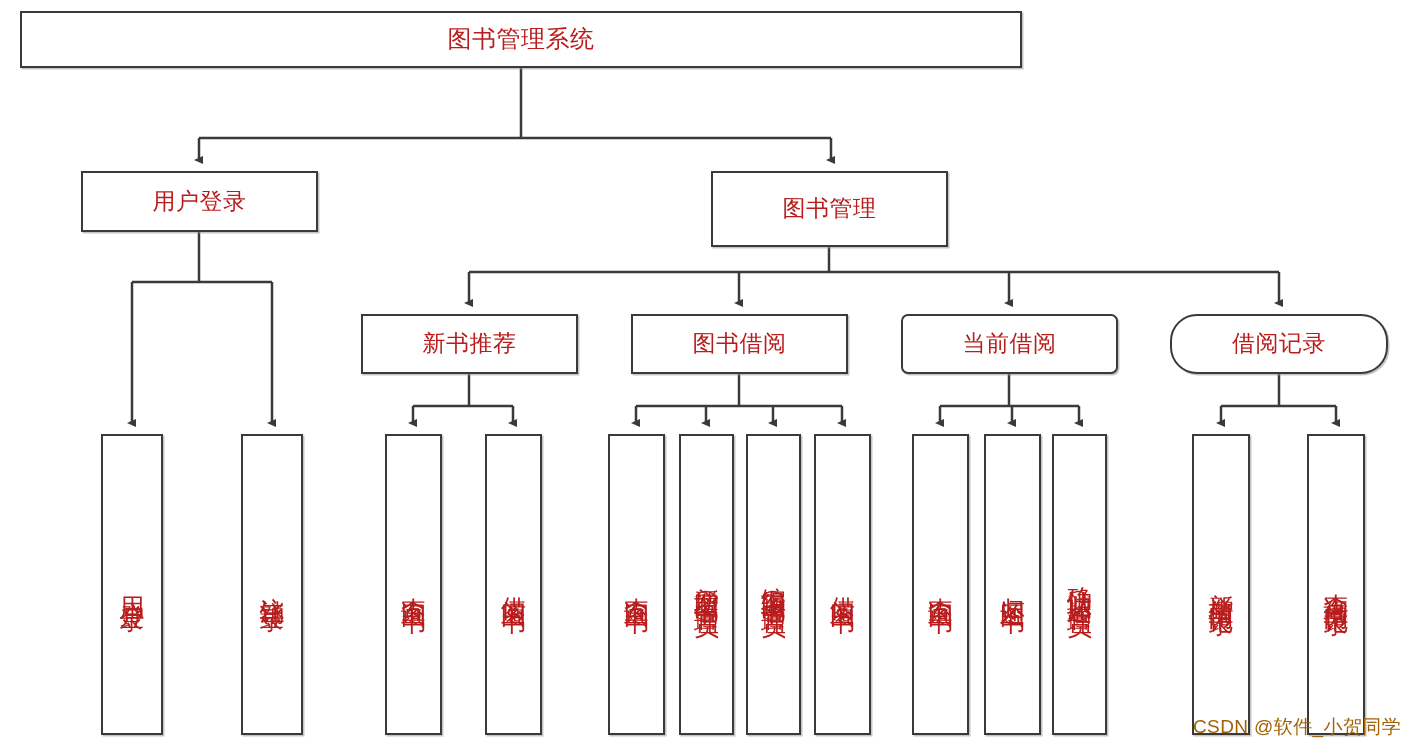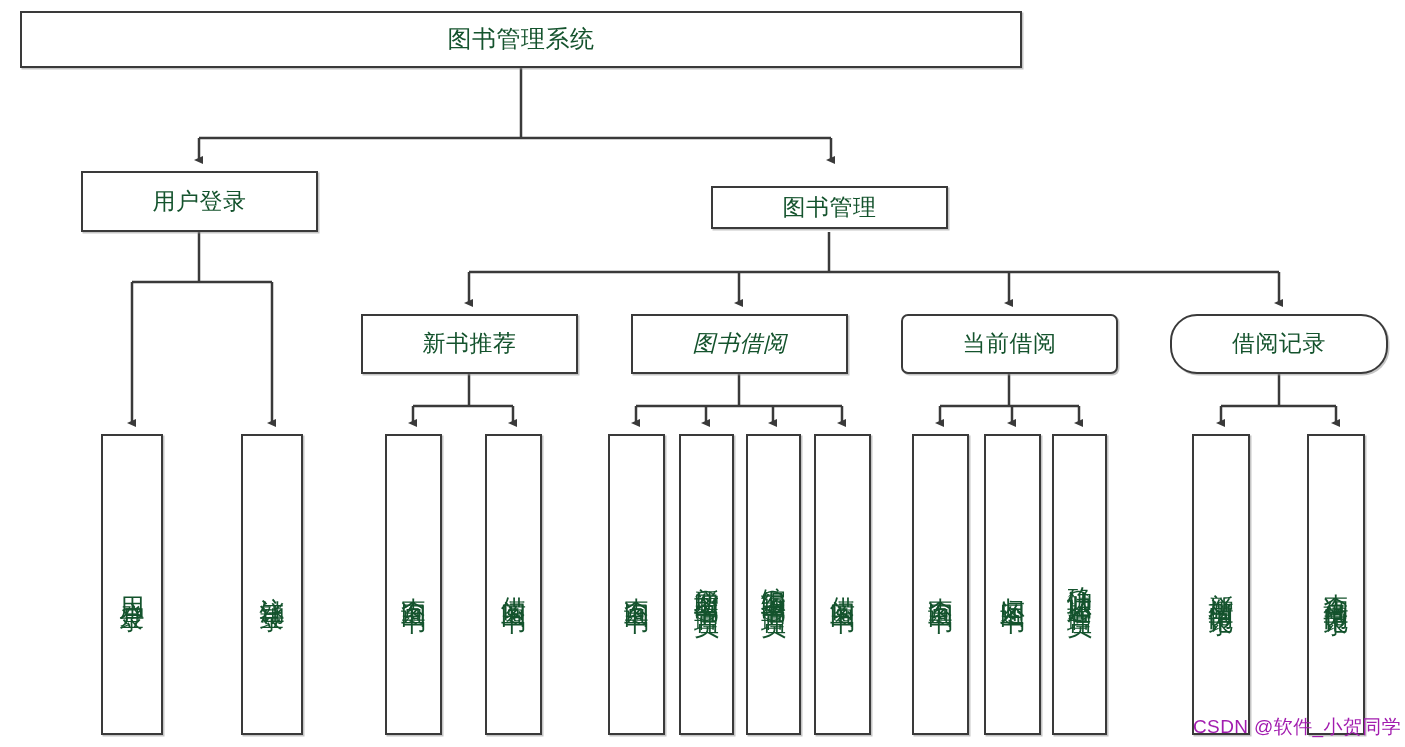--- a/index.html
+++ b/index.html
@@ -31,21 +31,21 @@
     box-sizing: border-box;
     background: #ffffff;
     border: 2.5px solid #3a3a3a;
     display: flex;
     align-items: center;
     justify-content: center;
     color: #3a3a3a;
     box-shadow: 1.5px 1.5px 0px rgba(150,150,150,0.55);
   }
   .node .label {
-    color: #14532d;
+    color: #b91c1c;
     line-height: 1.18;
     text-align: center;
     letter-spacing: 0.5px;
   }
   .node.root .label {
     font-size: 24px;
   }
   .node.branch .label {
     font-size: 23px;
   }
@@ -56,21 +56,21 @@
   .node.leaf .label {
     writing-mode: vertical-rl;
     text-orientation: upright;
     font-size: 25px;
     letter-spacing: 4px;
     line-height: 1;
     white-space: nowrap;
   }
   #watermark {
     position: absolute;
-    color: #a21caf;
+    color: #a16207;
     font-size: 19px;
     white-space: nowrap;
     letter-spacing: 0.4px;
   }
 </style>
 </head>
 <body>
 
 <div id="canvas">
 
@@ -124,28 +124,28 @@
     </g>
   </svg>
 
   <div class="node root" style="left:20px; top:11px; width:1002px; height:57px;">
     <span class="label">图书管理系统</span>
   </div>
 
   <div class="node branch" style="left:81px; top:171px; width:237px; height:61px;">
     <span class="label">用户登录</span>
   </div>
-  <div class="node branch" style="left:711px; top:186px; width:237px; height:43px;">
+  <div class="node branch" style="left:711px; top:171px; width:237px; height:76px;">
     <span class="label">图书管理</span>
   </div>
 
   <div class="node branch" style="left:361px; top:314px; width:217px; height:60px;">
     <span class="label">新书推荐</span>
   </div>
-  <div class="node branch" style="left:631px; top:314px; width:217px; height:60px;font-style:italic;">
+  <div class="node branch" style="left:631px; top:314px; width:217px; height:60px;">
     <span class="label">图书借阅</span>
   </div>
   <div class="node branch" style="left:901px; top:314px; width:217px; height:60px;border-radius:7px;">
     <span class="label">当前借阅</span>
   </div>
   <div class="node branch" style="left:1170px; top:314px; width:218px; height:60px;border-radius:27px;">
     <span class="label">借阅记录</span>
   </div>
 
   <div class="node leaf" style="left:101px; top:434px; width:62px; height:301px;">

